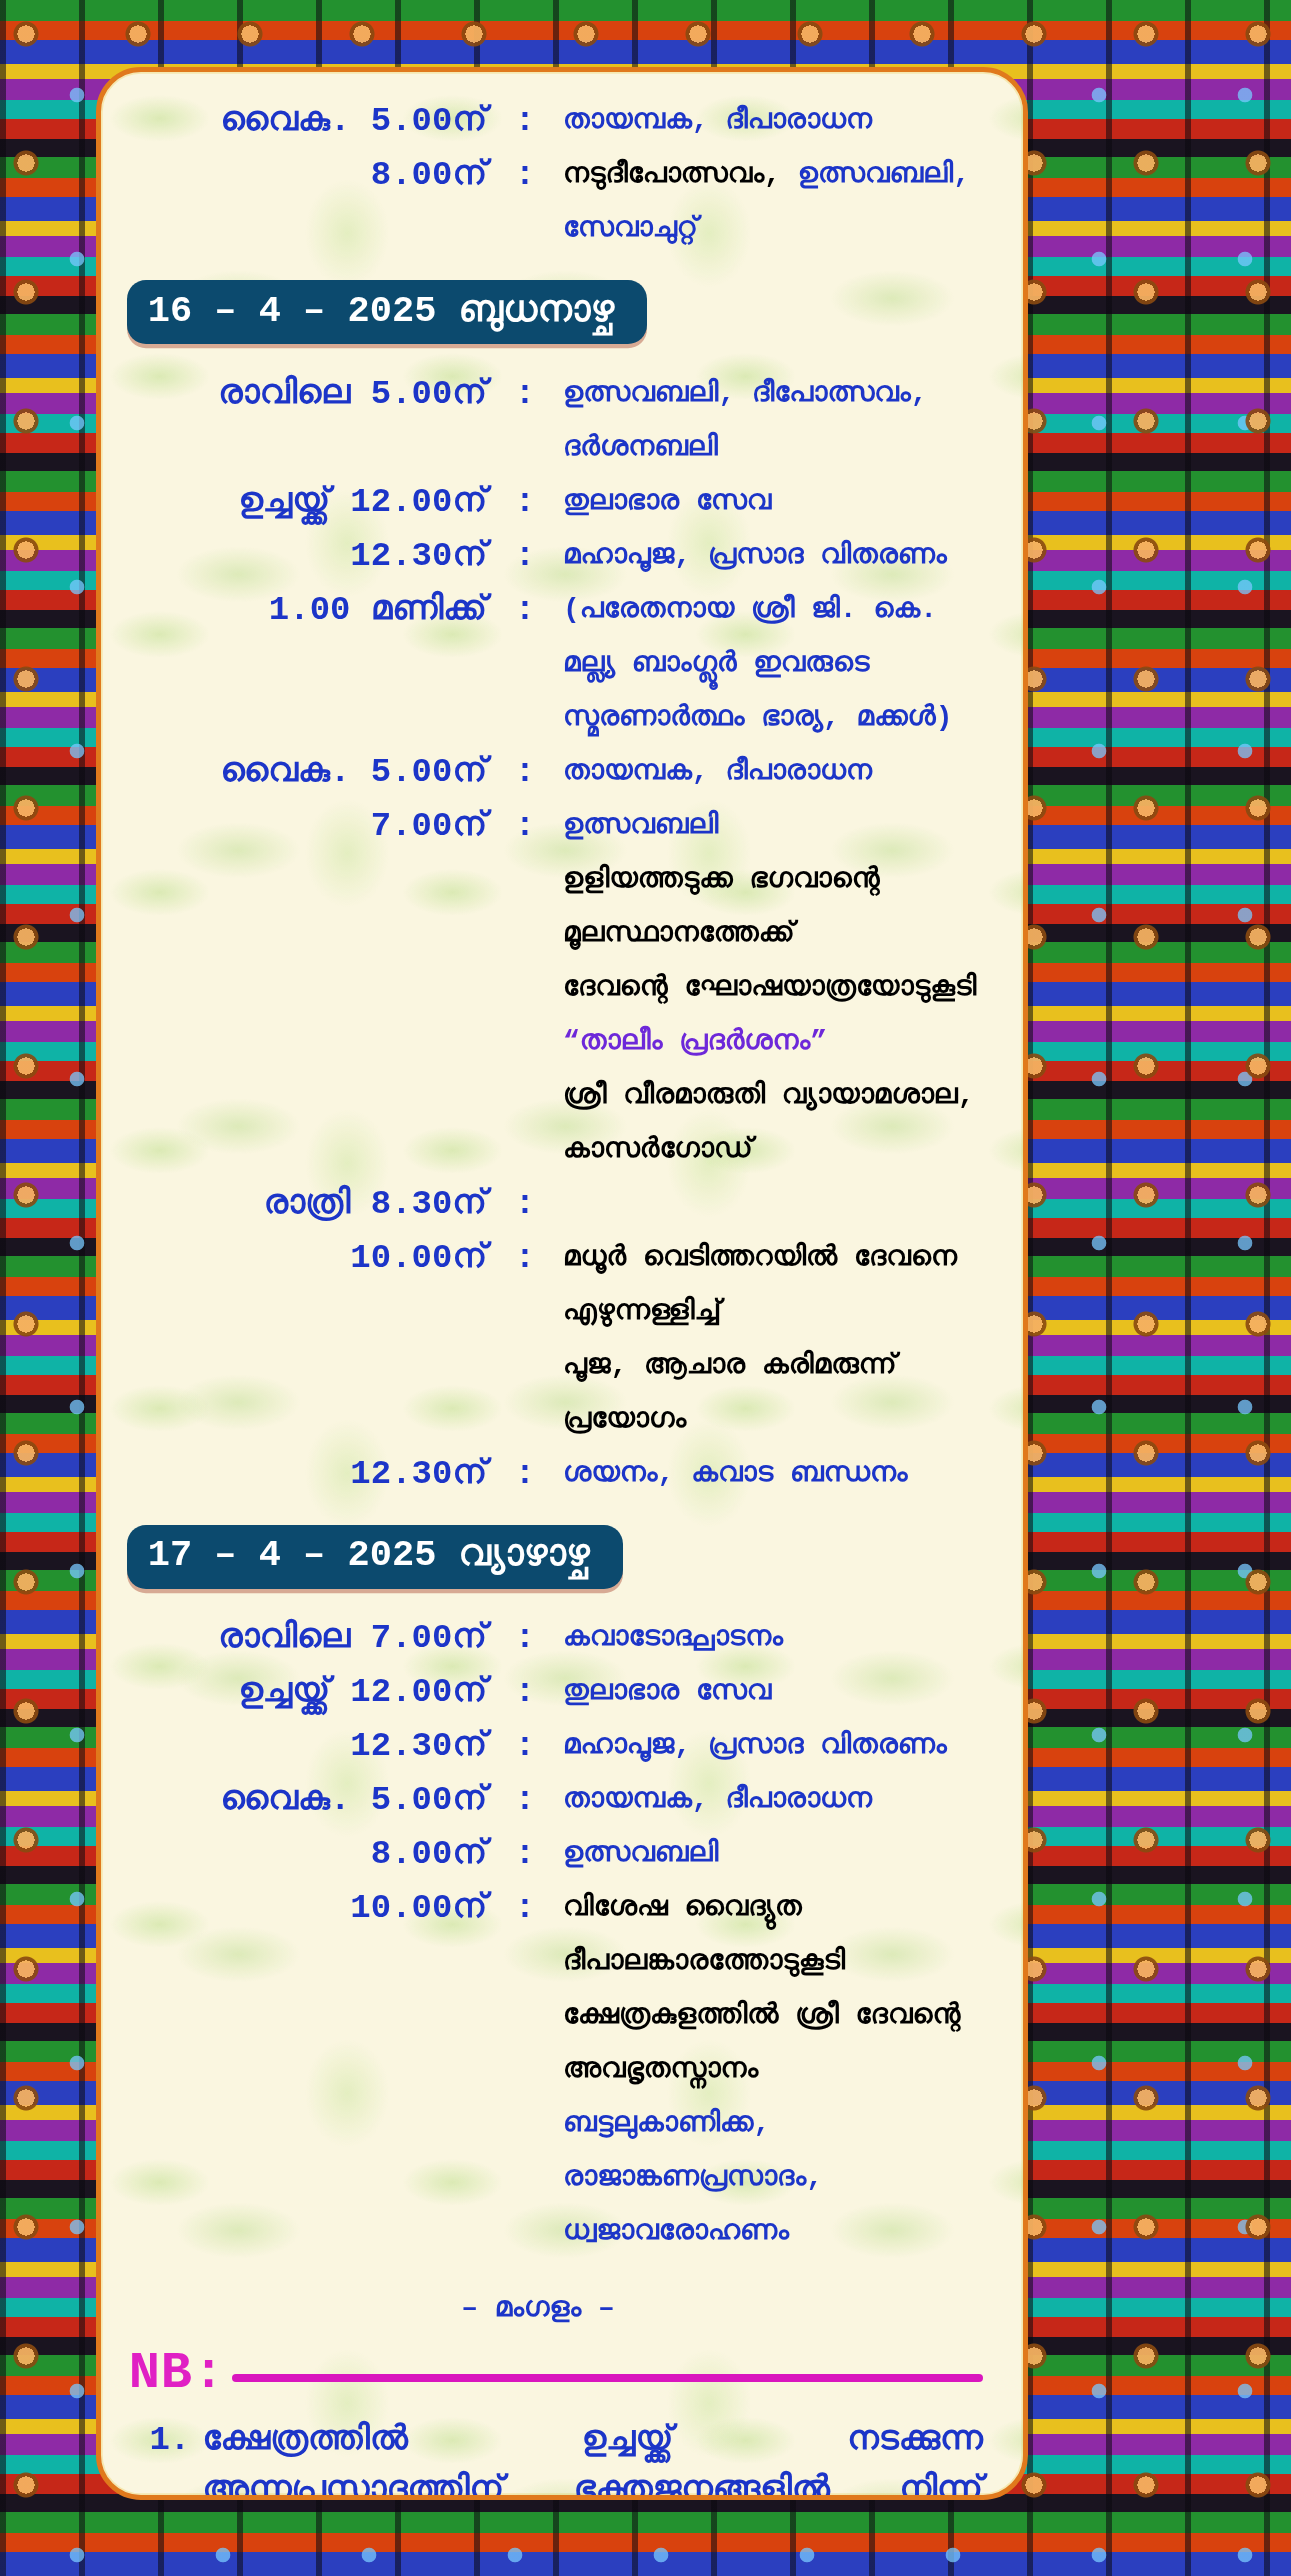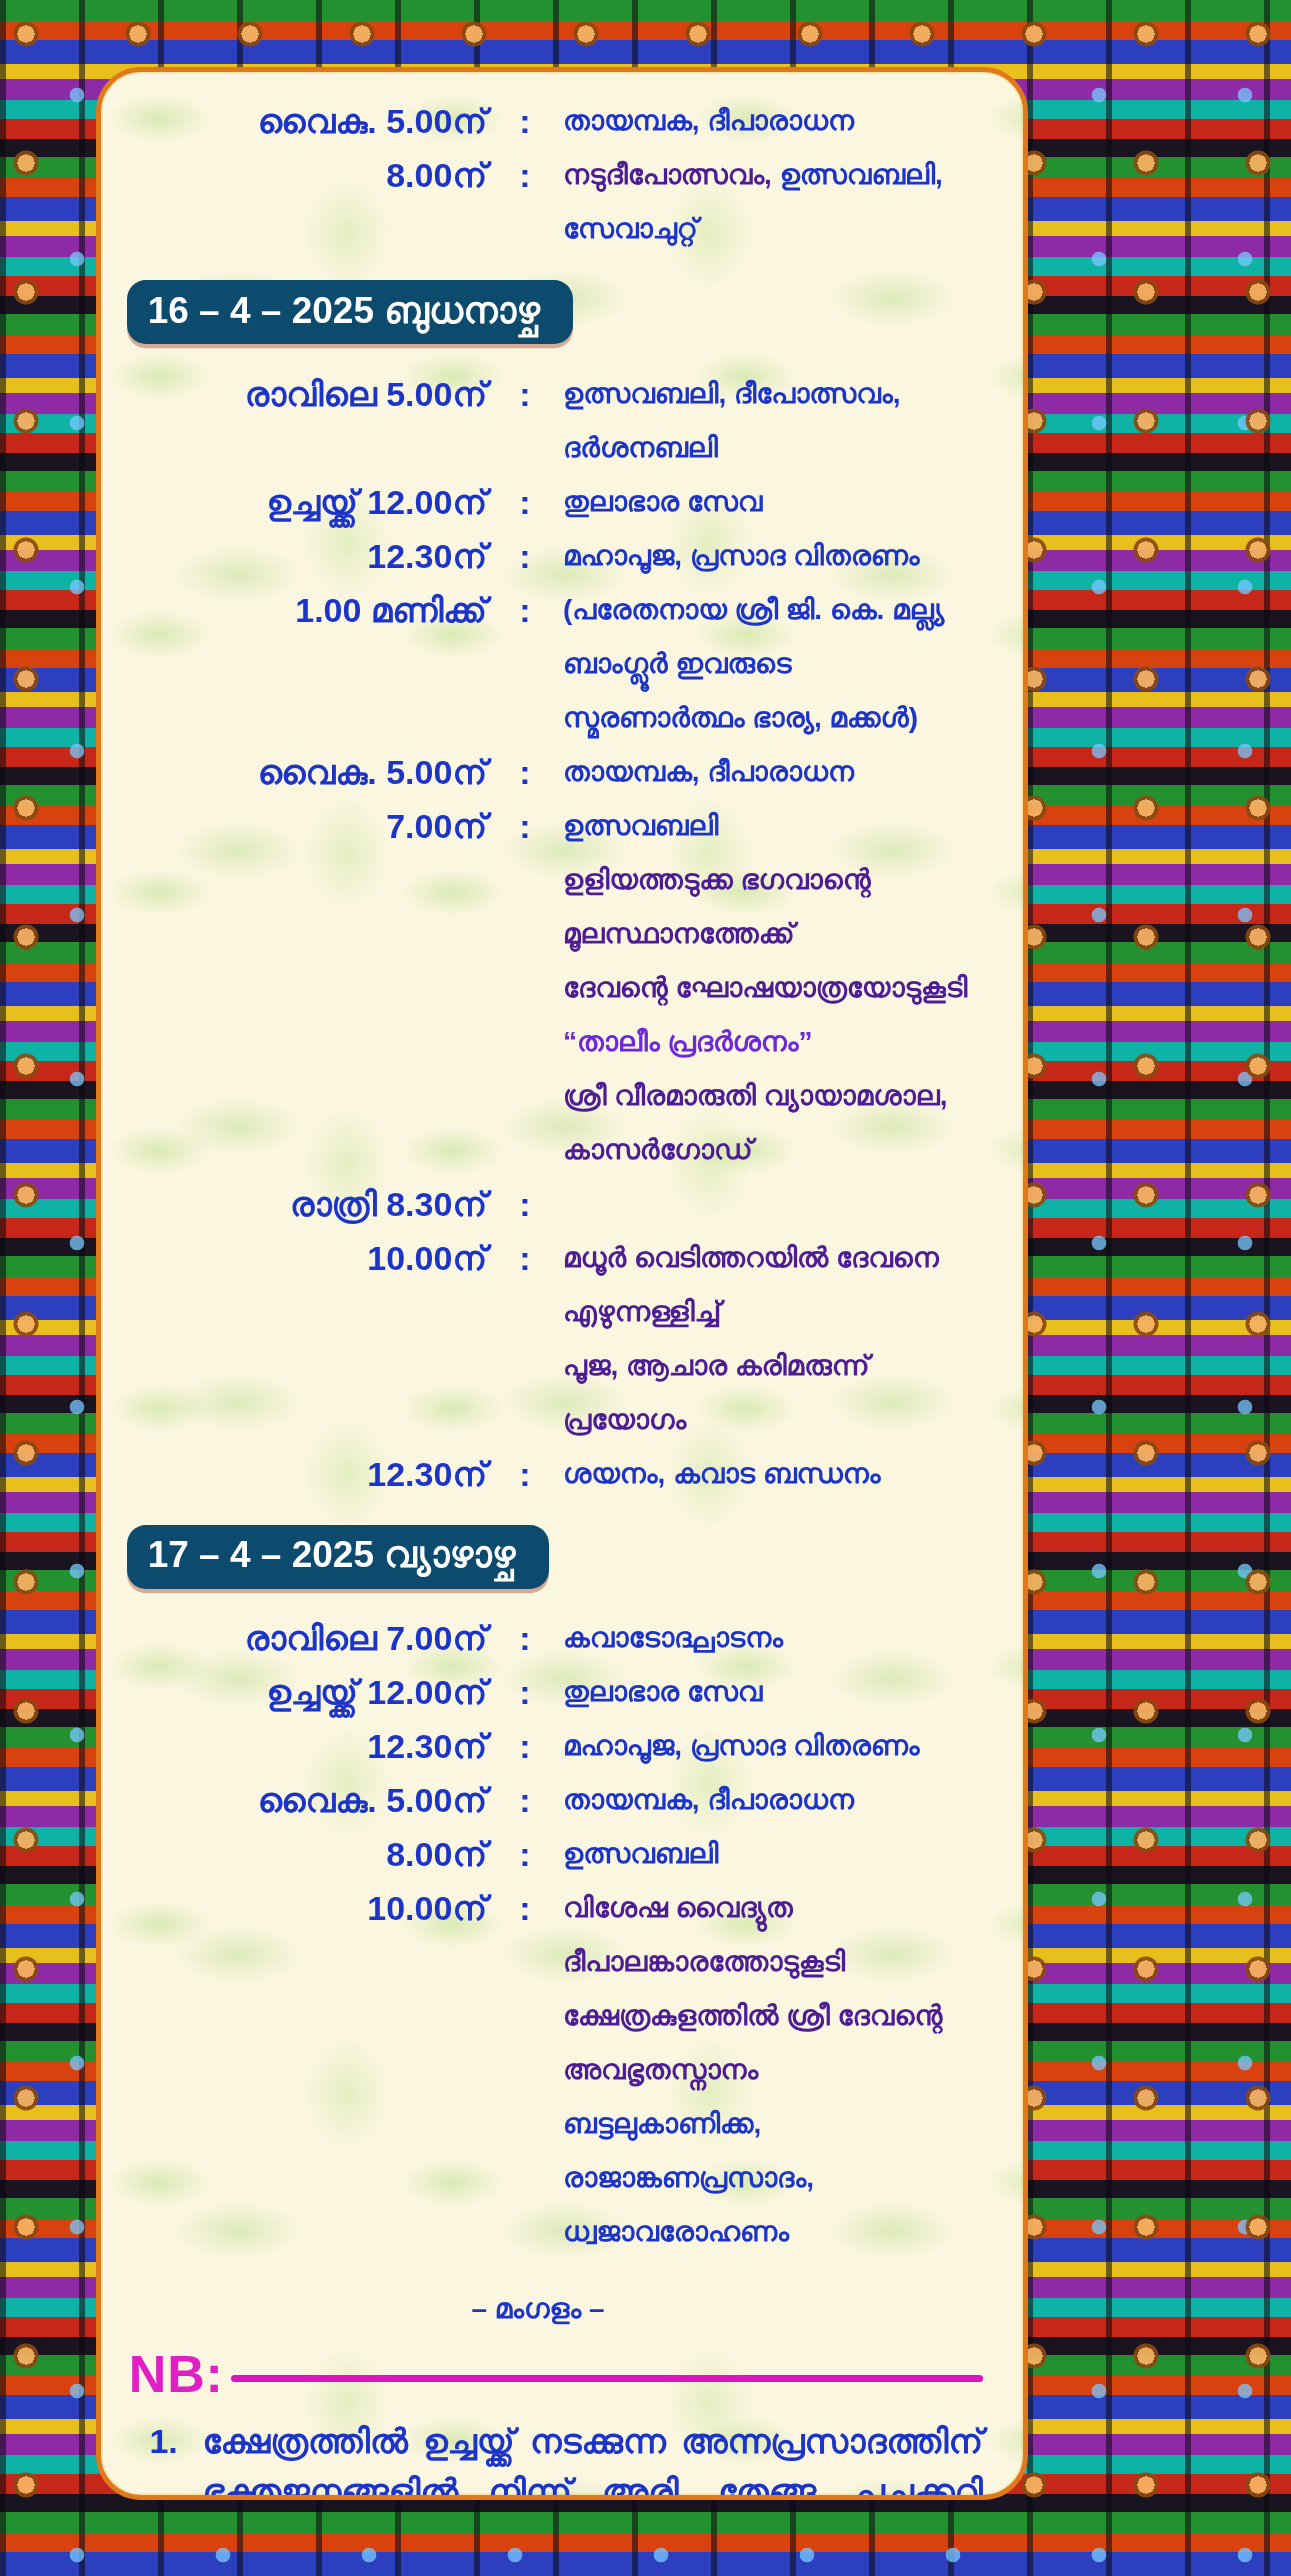--- a/index.html
+++ b/index.html
@@ -20,41 +20,42 @@
         #23912f 0 20.7px, #d8420e 20.7px 40px, #2b3fbf 40px 64px, #e8c01e 64px 79px,
         #8e2aa6 79px 100px, #0fb3a6 100px 119px, #c62718 119px 139px, #1a1420 139px 157px);
     background-size:112px 129px, 146px 164px, auto auto, auto auto;
   }
   
   .panel{
     position:absolute;left:96px;top:67px;width:932px;height:2433px;
     background:#faf6e0;border:5.2px solid #e0791c;border-radius:45px;
     box-sizing:border-box;overflow:hidden;
     box-shadow:0 0 0 1.7px #f5e8b0 inset;
+    font-family:Liberation Mono, monospace;
   }
   .panel::before{
     content:"";position:absolute;inset:0;pointer-events:none;
     background-image:
       radial-gradient(ellipse 77px 36px at 20% 18%, rgba(168,214,110,.38), transparent 65%),
       radial-gradient(ellipse 60px 77px at 68% 52%, rgba(178,220,120,.30), transparent 70%),
       radial-gradient(ellipse 95px 43px at 42% 82%, rgba(160,208,104,.32), transparent 65%);
     background-size:293px 258px, 362px 310px, 327px 276px;
   }
   .content{position:relative;padding:22.4px 40px 0 26px;box-sizing:border-box;height:100%;}
   
   .row{display:grid;grid-template-columns:360px 76px 1fr;align-items:start;}
   .time{
     text-align:right;font-size:34px;line-height:54px;font-weight:700;
     white-space:nowrap;
   }
   .colon{text-align:center;font-size:34px;line-height:54px;font-weight:700;}
   .lines{min-width:0;}
   .line{font-size:28px;line-height:54px;font-weight:700;}
   .c-blue{color:#1c35c8;}
-  .c-maroon{color:#4c1d95;}
+  .c-maroon{color:#000000;}
   .c-magenta{color:#6d28d9;}
   
   .chip{
     display:inline-block;background:#0c4a6e;color:#ffffff;
     font-size:37px;font-weight:700;line-height:40px;
     padding:10.3px 33px 13.8px 20.7px;border-radius:19px;
     margin:24px 0 22.4px 0;min-width:362px;box-sizing:border-box;
     box-shadow:0 4.3px 0 rgba(150,30,5,.35);
     white-space:nowrap;
   }

